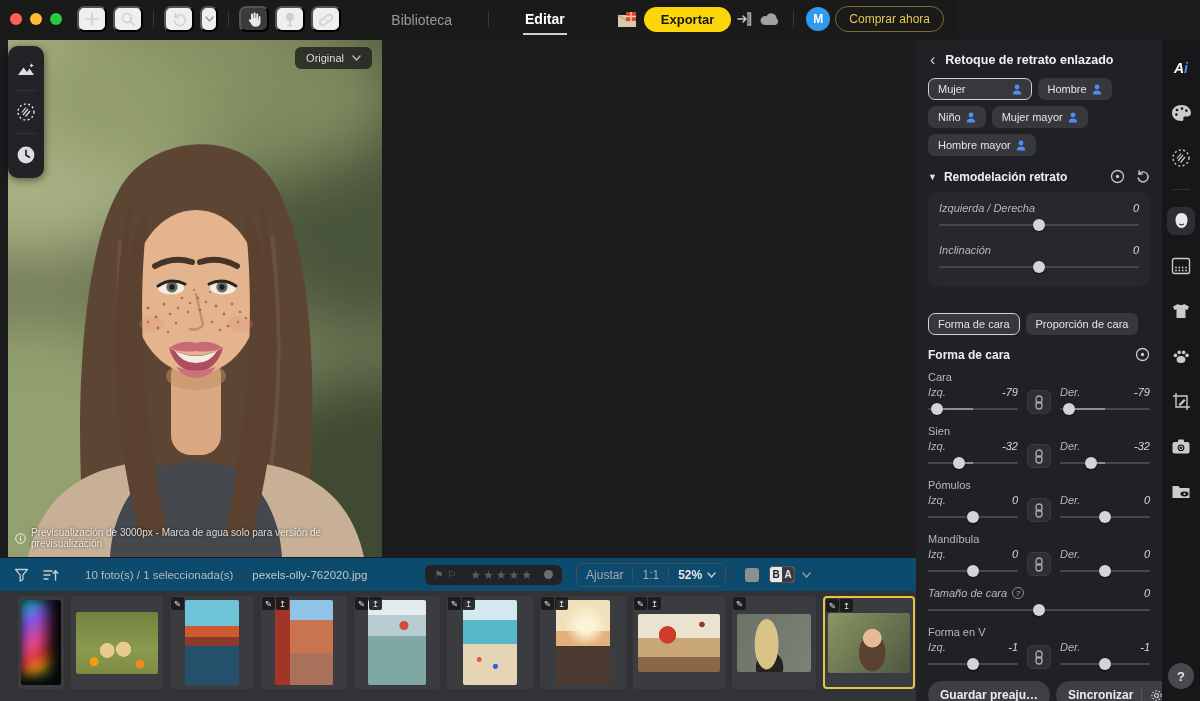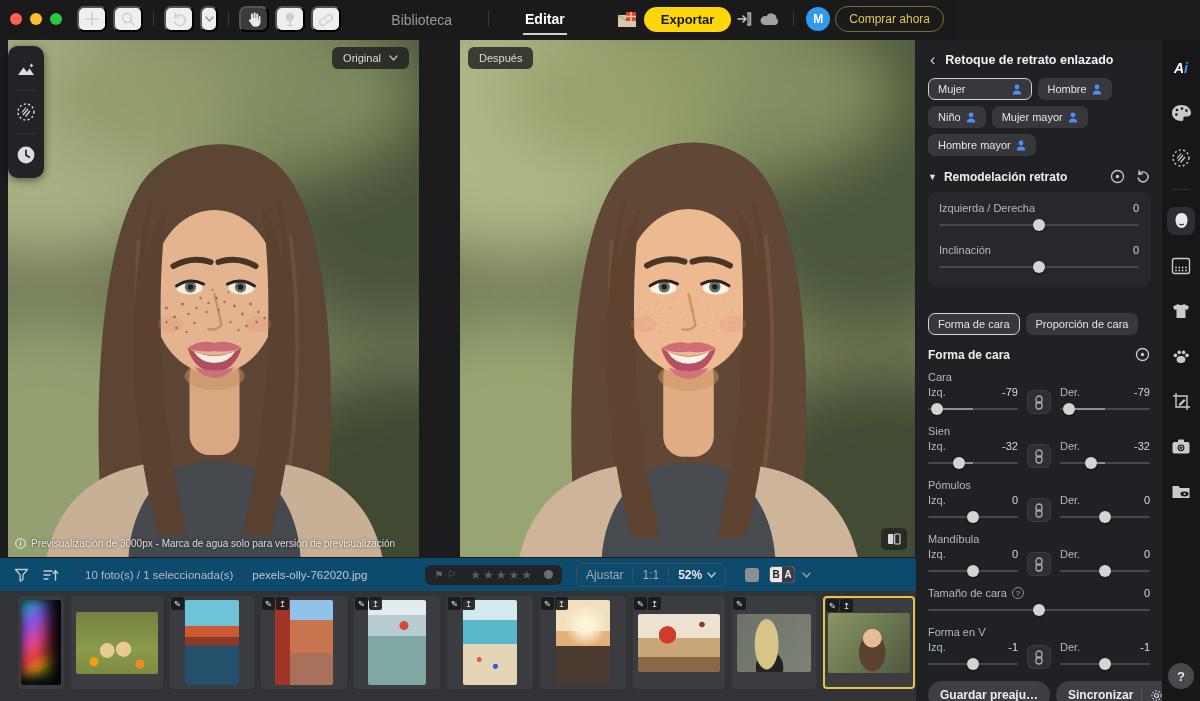--- a/index.html
+++ b/index.html
@@ -33,21 +33,21 @@
   .avatar { width:24px; height:24px; border-radius:50%; background:#2f9bf0; color:#fff;
     font-size:12px; font-weight:bold; display:flex; align-items:center; justify-content:center; }
   
   .side-tools { position:absolute; left:8px; top:46px; width:36px; background:#232327;
     border-radius:10px; z-index:20; box-shadow:0 2px 8px rgba(0,0,0,.5); padding:2px 0; }
   .side-tool { height:42px; display:flex; align-items:center; justify-content:center; color:#d6d7d9; }
   .side-div { height:1px; background:#333336; margin:0 7px; }
   
   .pane { position:absolute; top:40px; height:517px; overflow:hidden; background:#4c5340; }
   .pane svg.photo { width:100%; height:100%; display:block; }
-  .pane-left { left:8px; width:411px; }
+  .pane-left { left:8px; width:374px; }
   .pane-right { left:460px; width:455px; --freckles:.12; }
   .pane-right svg.photo { filter:brightness(1.03) saturate(1.04); }
   .tag { position:absolute; top:7px; background:rgba(26,27,25,.78); border-radius:6px;
     padding:5px 11px; font-size:11px; color:#dcdcdc; display:flex; align-items:center; gap:8px; }
   .tag-original { right:10px; }
   .tag-after { left:8px; }
   .chev { width:9px; height:6px; }
   .watermark { position:absolute; left:7px; bottom:8px; display:flex; align-items:center; gap:5px;
     font-size:10px; color:rgba(255,255,255,.82); text-shadow:0 0 3px rgba(0,0,0,.7); }
   .compare-btn { position:absolute; right:8px; bottom:7px; width:26px; height:22px;
@@ -62,21 +62,21 @@
   .chips { display:flex; flex-wrap:wrap; gap:6px; }
   .chip { display:inline-flex; align-items:center; gap:5px; background:#37383c;
     border:1px solid transparent; border-radius:7px; padding:4px 9px; font-size:11px; color:#e3e3e4; }
   .chip.sel { border-color:#d2d2d4;gap:46px; }
   .sec-head { display:flex; align-items:center; gap:7px; margin:13px 0 8px; }
   .caret { font-size:9px; color:#e0e0e0; }
   .sec-title { font-size:12px; font-weight:bold; color:#f0f0f0; }
   .sec-icons { margin-left:auto; display:flex; gap:10px; color:#c7c8ca; }
   .icon-btn { background:none; border:none; color:#c7c8ca; padding:0; display:flex; }
   .card { background:#27282b; border-radius:9px; padding:10px 11px 13px; }
-  .s-row { display:flex; justify-content:space-between; align-items:center; font-size:11px; }
+  .s-row { display:flex; justify-content:space-between; align-items:center; font-size:11px;font-style:italic; }
   .s-label { color:#b7b8bb; }
   .s-val { color:#d8d9db; }
   .track { position:relative; height:14px; margin-top:4px; }
   .track::before { content:''; position:absolute; left:0; right:0; top:6px; height:2px;
     background:#47484b; border-radius:1px; }
   .track .fill { position:absolute; top:6px; height:2px; left:var(--fl,50%);
     width:var(--fw,0%); background:#8e8f93; }
   .track .knob { position:absolute; top:1px; left:var(--pos,50%); width:12px; height:12px;
     margin-left:-6px; border-radius:50%; background:#d3d4d6; box-shadow:0 1px 2px rgba(0,0,0,.5); }
   .hdiv { height:1px; background:#303134; margin:13px -2px 2px; }
@@ -402,36 +402,20 @@
       <span class="i">
           <svg width="11" height="11" viewBox="0 0 11 11">
             <circle cx="5.5" cy="5.5" r="4.8" stroke="#fff" stroke-width="1" fill="none" opacity=".85"></circle>
             <path d="M5.5 4.8v3M5.5 3.1v.2" stroke="#fff" stroke-width="1.1" stroke-linecap="round" opacity=".85"></path>
           </svg>
         </span>
       <span>Previsualización de 3000px - Marca de agua solo para versión de previsualización</span>
     </div>
   </div>
 
-  <div class="pane pane-right">
-    <svg class="photo" viewBox="0 0 450 517" preserveAspectRatio="xMidYMid slice">
-        <use href="#portrait"></use>
-      </svg>
-    <div class="tag tag-after">
-      <span>Después</span>
-    </div>
-    <button class="compare-btn">
-      <span class="i">
-          <svg width="14" height="12" viewBox="0 0 14 12">
-            <rect x="1" y="1" width="5.3" height="10" rx="1" fill="#d9dadc"></rect>
-            <rect x="7.7" y="1" width="5.3" height="10" rx="1" stroke="#d9dadc" stroke-width="1.1" fill="none"></rect>
-          </svg>
-        </span>
-    </button>
-  </div>
 
   <div class="rpanel">
     <div class="rp-head">
       <button class="back">‹</button>
       <span class="rp-title">Retoque de retrato enlazado</span>
     </div>
 
     <div class="chips">
       <span class="chip sel">
           <span>Mujer</span>

